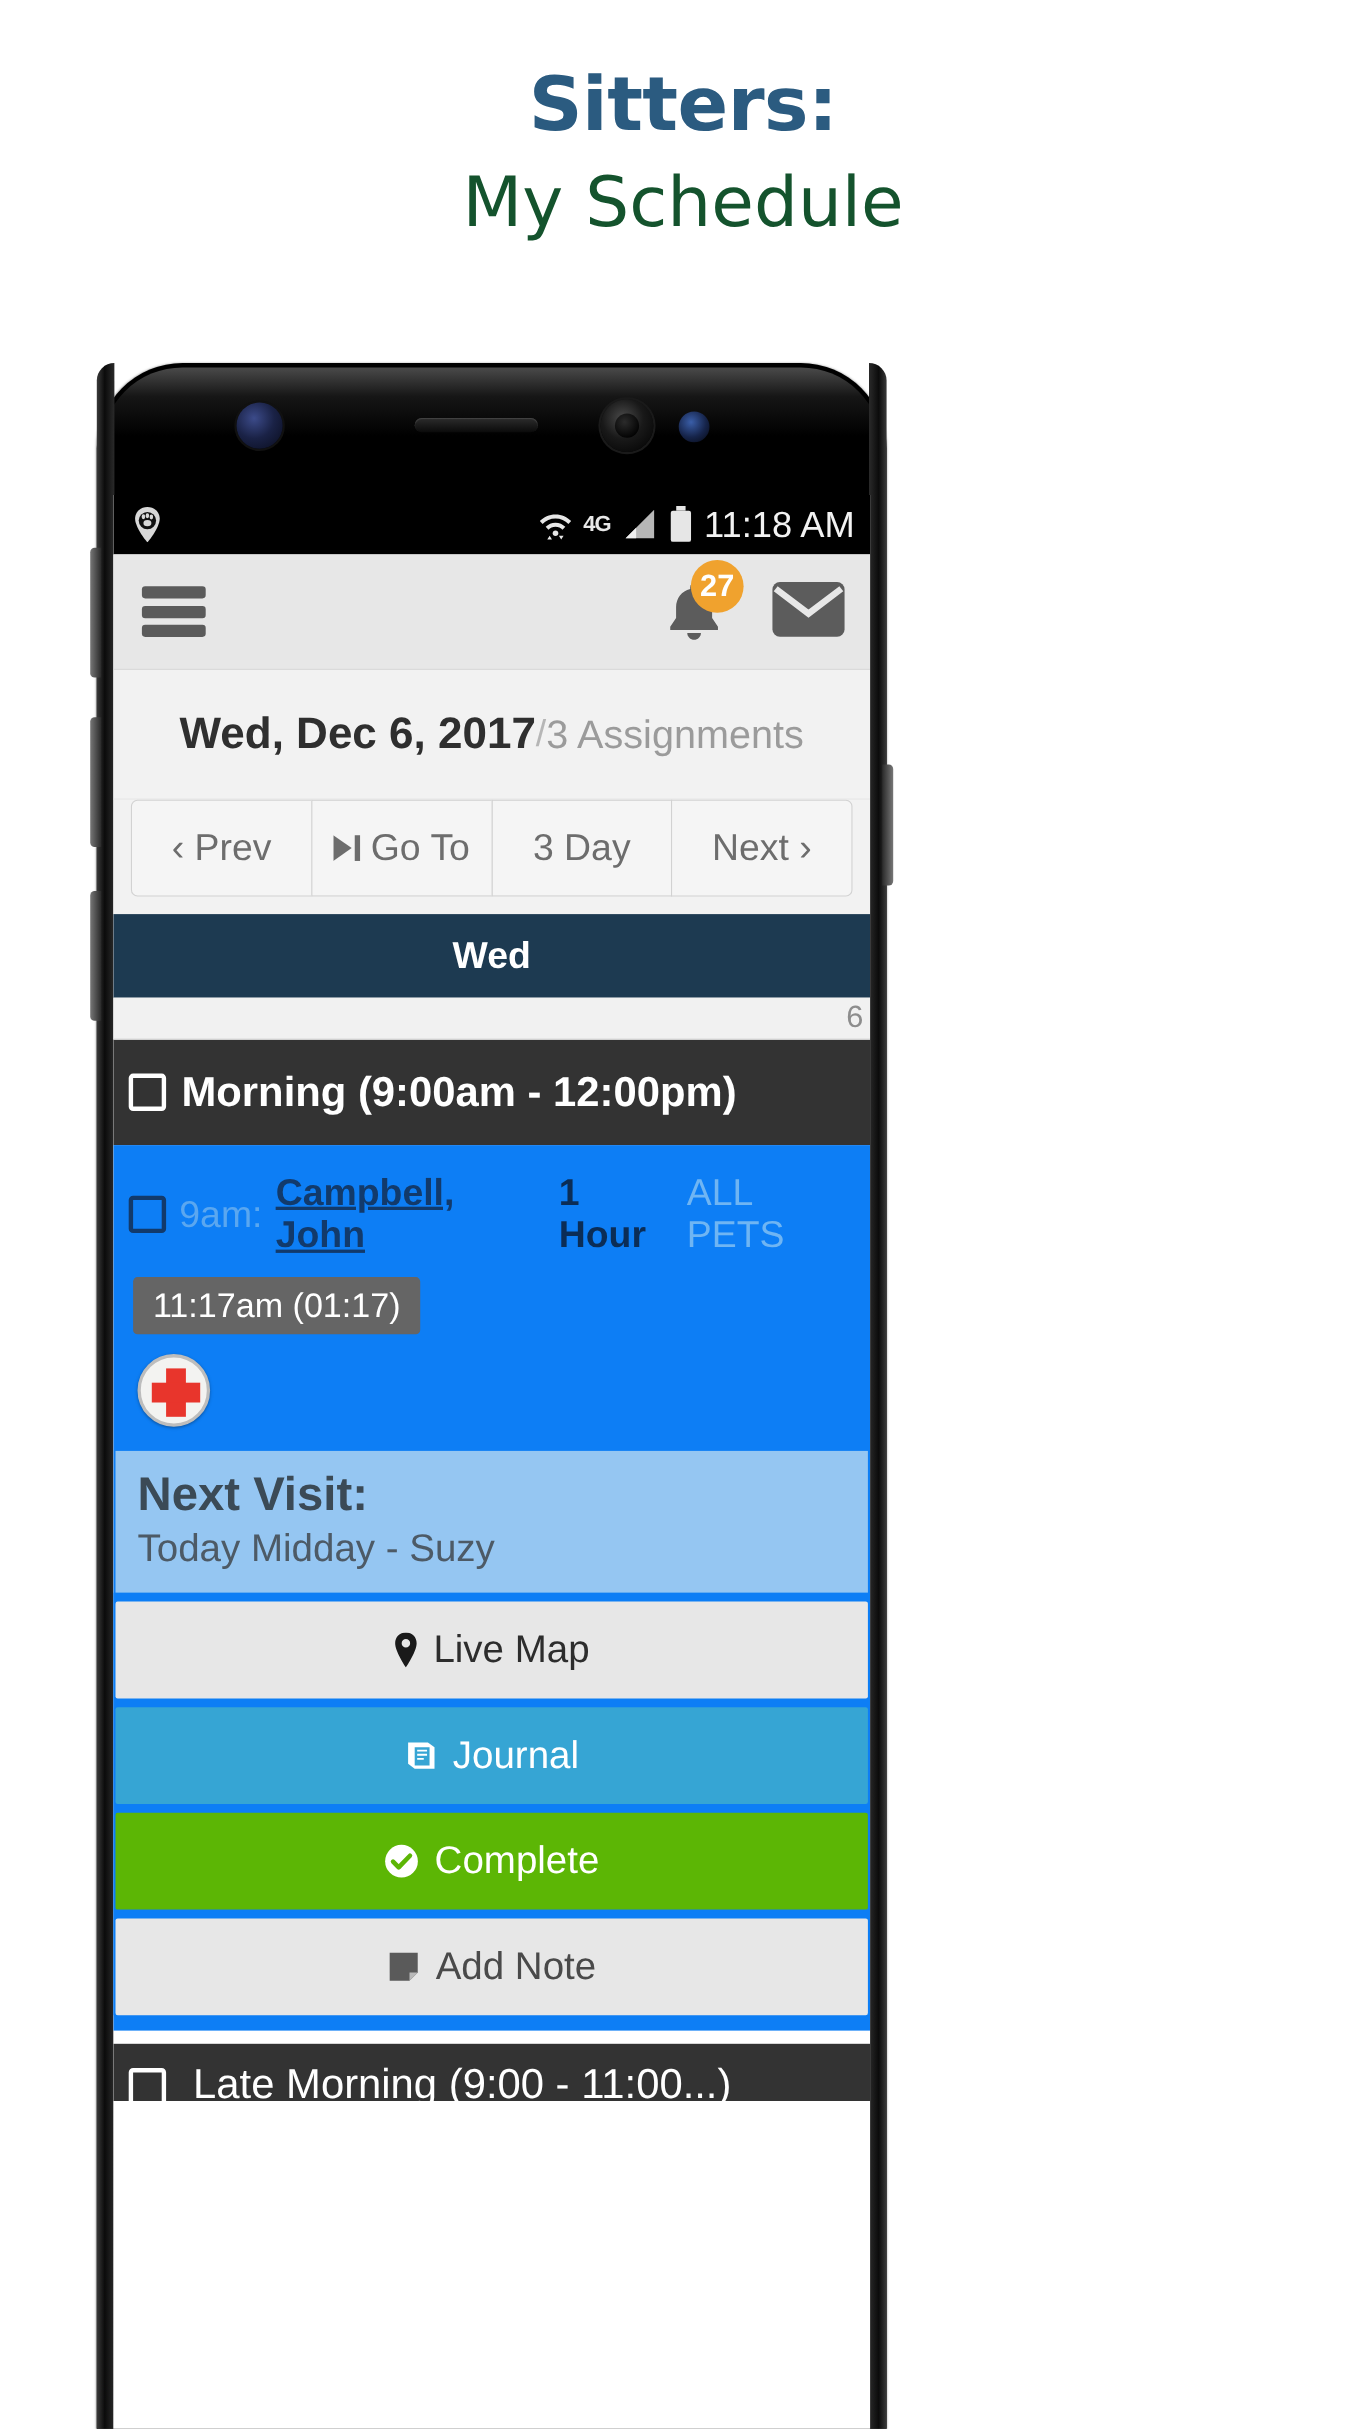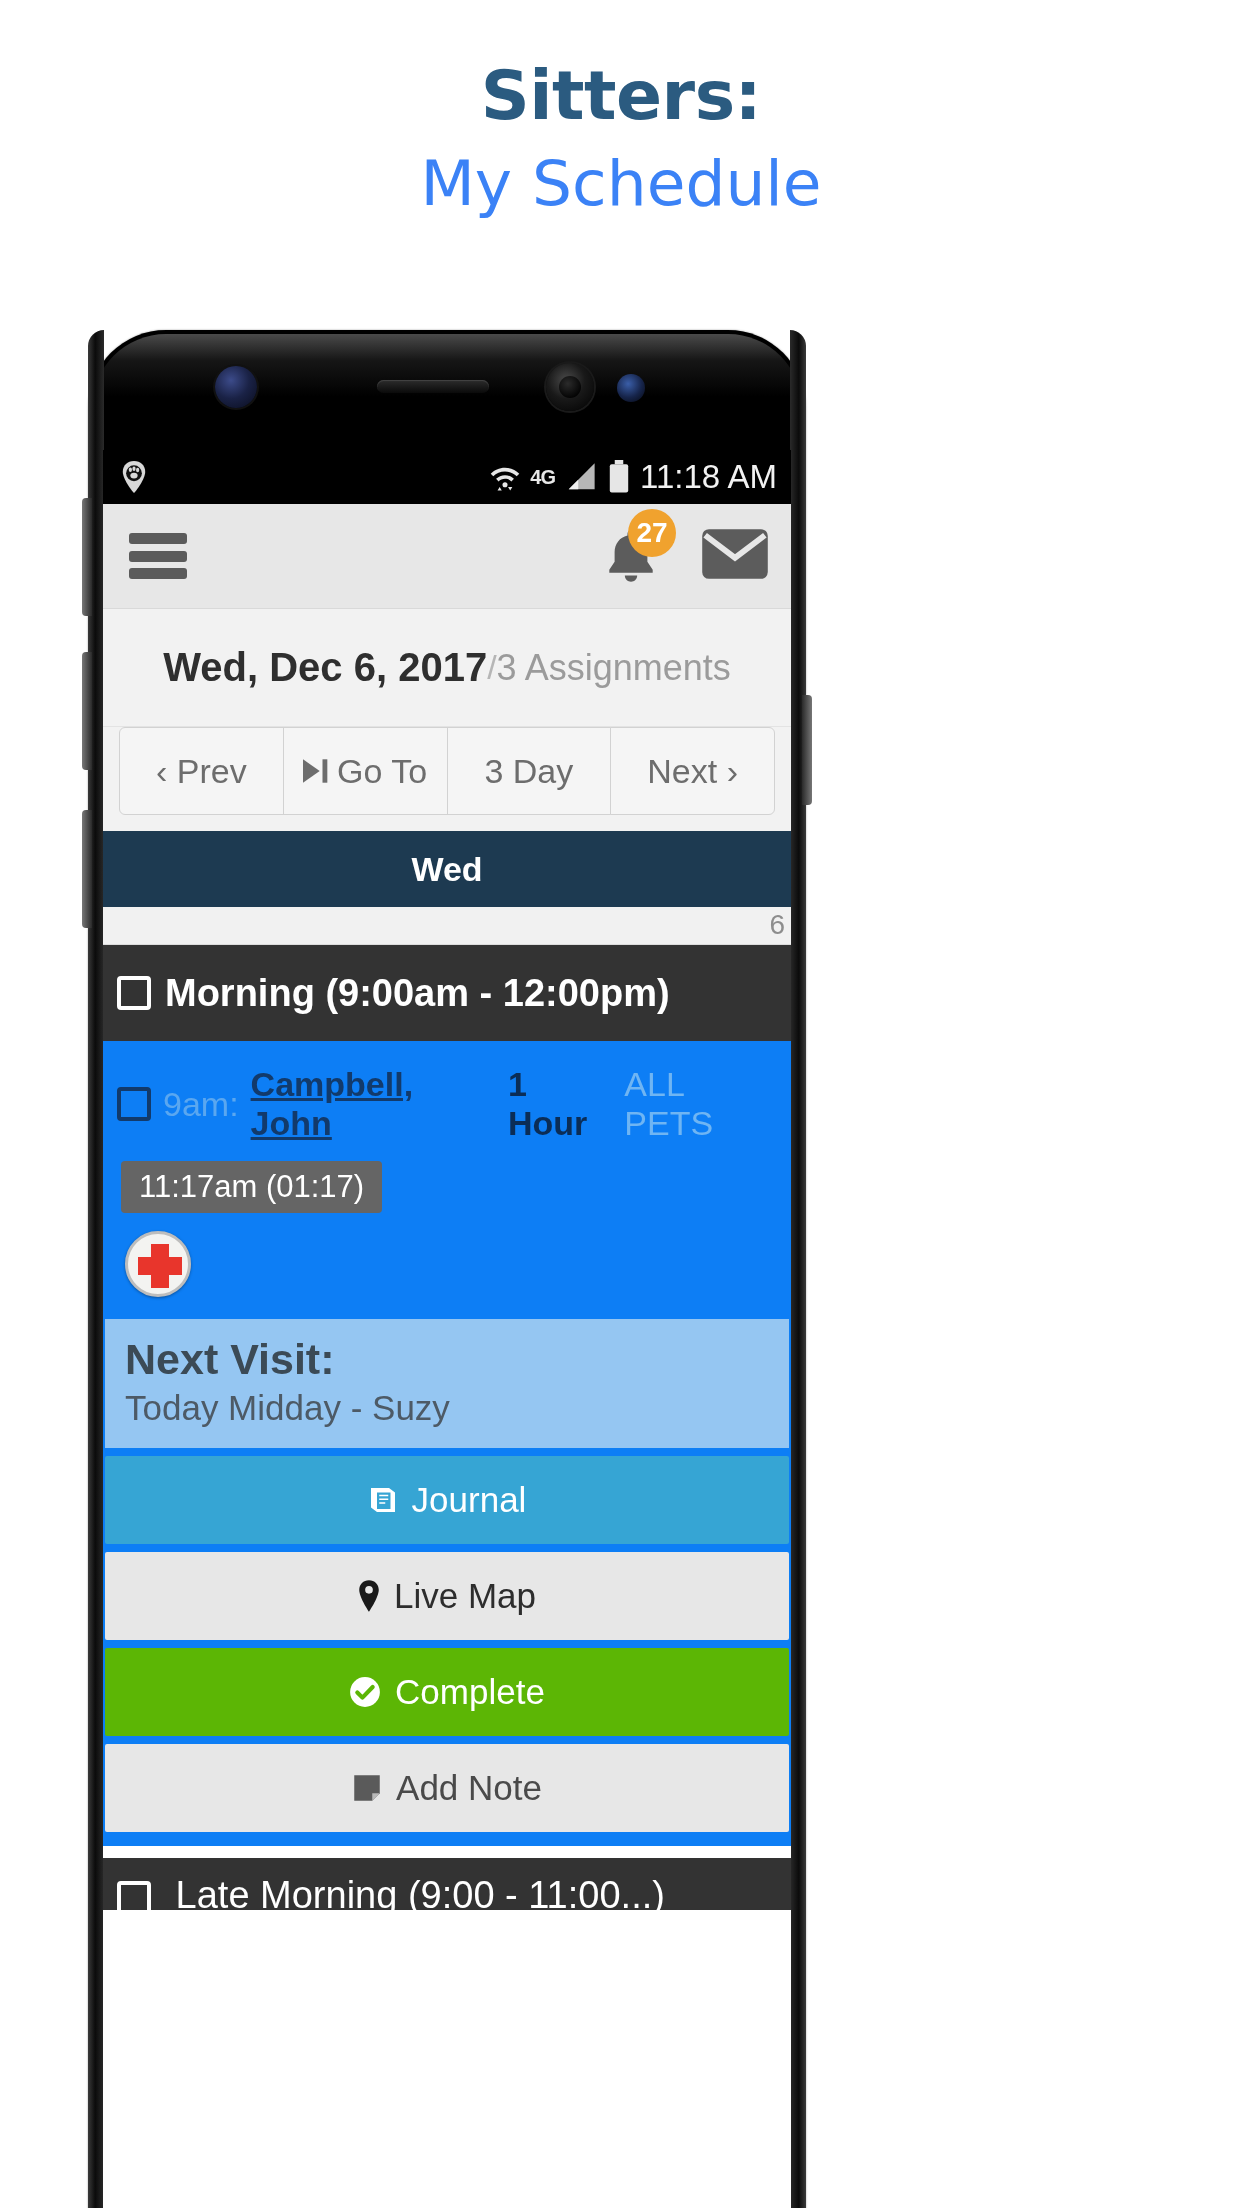--- a/index.html
+++ b/index.html
@@ -14,21 +14,21 @@
   
   .heading { position: absolute; top: 0; left: 0; width: 1242px; text-align: center; }
   .title-main {
     margin-top: 62px;
     font-size: 68px; font-weight: bold; color: #2b5b80;
     letter-spacing: -0.5px; line-height: 1.0;
     font-family: "DejaVu Sans", sans-serif;
   }
   .title-sub {
     margin-top: 22px;
-    font-size: 63px; font-weight: normal; color: #3b82f6;
+    font-size: 63px; font-weight: normal; color: #14532d;
     line-height: 1.0;
     font-family: "DejaVu Sans", sans-serif;
   }
 
   
   .phone {
     position: absolute; left: 88px; top: 330px;
     width: 718px; height: 1900px;
     background: #000;
     border-radius: 78px 78px 0 0;
@@ -376,38 +376,38 @@
         <div class="cross-wrap">
           <div class="cross"></div>
         </div>
 
         <div class="nextvisit">
           <div class="nv-title">Next Visit:</div>
           <div class="nv-text">Today Midday - Suzy</div>
         </div>
 
         <div class="actionwrap">
+          <div class="action a-livemap">
+            <span class="icon">
+              <svg width="22" height="32" viewBox="0 0 16 23">
+                <path d="M8 0C3.9 0 .9 3 .9 7c0 5.1 6 14.4 7.1 16 1.1-1.6 7.1-10.9 7.1-16C15.1 3 12.1 0 8 0zm0 9.8A2.8 2.8 0 1 1 8 4.2a2.8 2.8 0 0 1 0 5.6z" fill="#1a1a1a"></path>
+              </svg>
+            </span>
+            <span>Live Map</span>
+          </div>
           <div class="action a-journal">
             <span class="icon">
               <svg width="30" height="30" viewBox="0 0 20 20">
                 <path d="M2 2h12l4 3v13H6l-4-3z" fill="#ffffff"></path>
                 <path d="M6 5h9v11H6z" fill="#36a5d4"></path>
                 <path d="M7.5 7h6M7.5 9.5h6M7.5 12h4" stroke="#ffffff" stroke-width="1.1"></path>
               </svg>
             </span>
             <span>Journal</span>
           </div>
-          <div class="action a-livemap">
-            <span class="icon">
-              <svg width="22" height="32" viewBox="0 0 16 23">
-                <path d="M8 0C3.9 0 .9 3 .9 7c0 5.1 6 14.4 7.1 16 1.1-1.6 7.1-10.9 7.1-16C15.1 3 12.1 0 8 0zm0 9.8A2.8 2.8 0 1 1 8 4.2a2.8 2.8 0 0 1 0 5.6z" fill="#1a1a1a"></path>
-              </svg>
-            </span>
-            <span>Live Map</span>
-          </div>
           <div class="action a-complete">
             <span class="icon">
               <svg width="32" height="32" viewBox="0 0 20 20">
                 <circle cx="10" cy="10" r="9.3" fill="#ffffff"></circle>
                 <path d="M5.2 10.3l3.2 3.2 6.4-6.6" fill="none" stroke="#5cb605" stroke-width="2.6" stroke-linecap="round" stroke-linejoin="round"></path>
               </svg>
             </span>
             <span>Complete</span>
           </div>
           <div class="action a-addnote">

